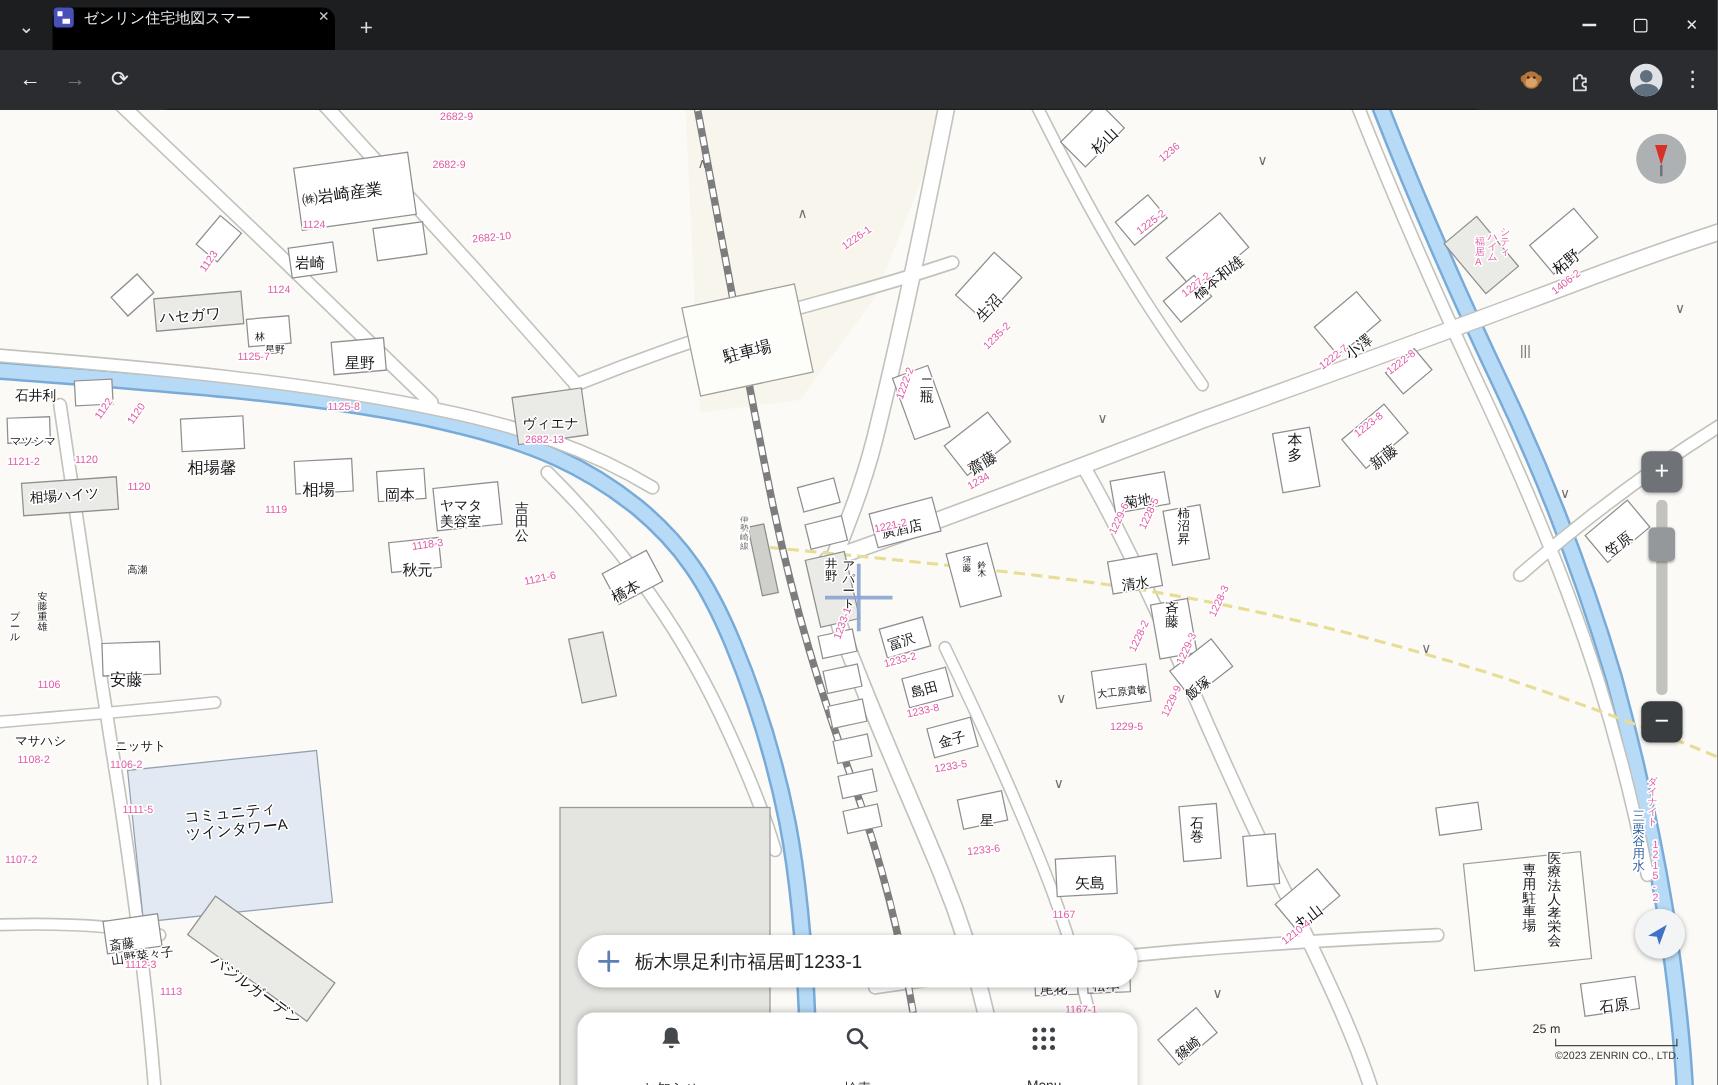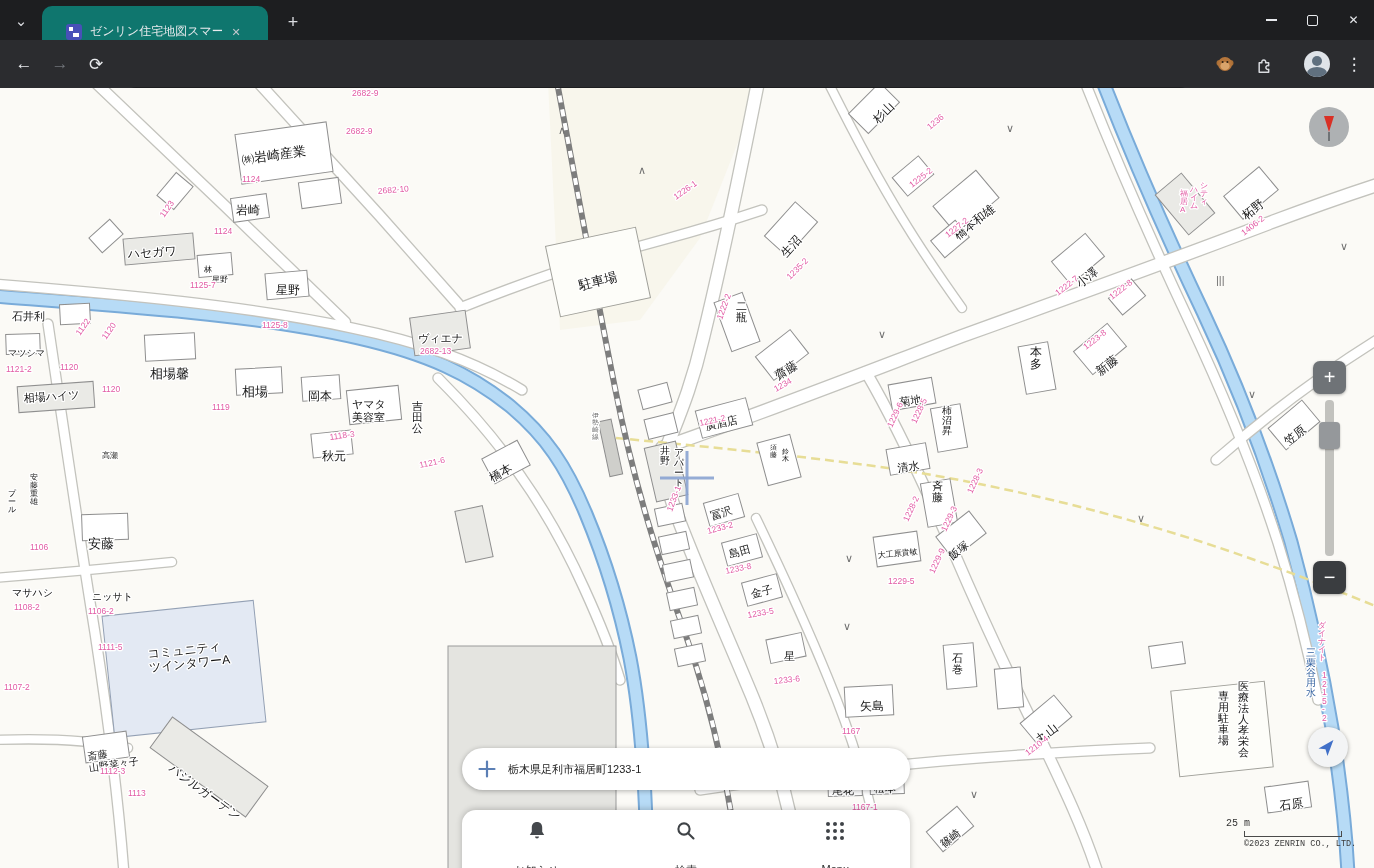--- a/index.html
+++ b/index.html
@@ -3,22 +3,22 @@
 <meta charset="utf-8">
 <style>
   html,body{margin:0;padding:0;width:1374px;height:868px;overflow:hidden;
     font-family:"Liberation Sans","DejaVu Sans",sans-serif;background:#1d1e20;}
   .browser{position:relative;width:1374px;height:868px;}
 
   
   .tabstrip{position:absolute;left:0;top:0;width:1374px;height:40px;background:#1d1e20;}
   .tab-search{position:absolute;left:8px;top:8px;width:26px;height:26px;border-radius:13px;
     color:#dadce0;font-size:15px;display:flex;align-items:center;justify-content:center;cursor:pointer;}
-  .tab{position:absolute;left:42px;top:6px;width:226px;height:34px;background:#0f766e;
-    border-radius:10px 10px 0 0;display:flex;align-items:flex-end;padding:0 24px;box-sizing:border-box;}
+  .tab{position:absolute;left:42px;top:6px;width:226px;height:34px;background:#000000;
+    border-radius:10px 10px 0 0;display:flex;align-items:flex-start;padding:0 1px;box-sizing:border-box;}
   .favicon{width:16px;height:16px;border-radius:3px;background:#4850b8;flex:0 0 16px;position:relative;}
   .favicon:before{content:"";position:absolute;left:3px;top:3px;width:10px;height:10px;
     background:linear-gradient(#fff 0 0) left top/4px 4px no-repeat,linear-gradient(#fff 0 0) right bottom/6px 4px no-repeat;}
   .tab-title{color:#e8eaed;font-size:12px;margin-left:8px;white-space:nowrap;overflow:hidden;flex:1;}
   .tab-close{color:#c3c7cc;font-size:11px;margin-left:6px;width:16px;height:16px;line-height:16px;text-align:center;border-radius:8px;cursor:pointer;}
   .newtab{position:absolute;left:280px;top:9px;width:26px;height:26px;color:#dadce0;font-size:18px;
     display:flex;align-items:center;justify-content:center;border-radius:13px;cursor:pointer;}
   .wincontrols{position:absolute;right:0;top:0;height:40px;display:flex;}
   .winbtn{width:41px;height:40px;display:flex;align-items:center;justify-content:center;color:#e8eaed;cursor:pointer;}
   .min-glyph{display:block;width:11px;height:1.5px;background:#e8eaed;}
@@ -53,28 +53,28 @@
     font-size:20px;display:flex;align-items:center;justify-content:center;cursor:pointer;box-shadow:0 1px 3px rgba(0,0,0,.3);}
   .zoom-in{top:273px;background:#6f7377;}
   .zoom-out{top:473px;background:#3a3d40;}
   .zoomtrack{position:absolute;left:1325px;top:312px;width:9px;height:156px;background:#c2c2be;border-radius:4px;cursor:pointer;}
   .zoomhandle{position:absolute;left:1319px;top:334px;width:21px;height:27px;background:#95989b;border-radius:4px;box-shadow:0 1px 2px rgba(0,0,0,.3);cursor:grab;}
   .locate{position:absolute;left:1308px;top:639px;width:40px;height:40px;border-radius:50%;background:#f3f4f5;
     box-shadow:0 1px 4px rgba(0,0,0,.35);display:flex;align-items:center;justify-content:center;cursor:pointer;}
 
   .searchpill{position:absolute;left:462px;top:660px;width:448px;height:42px;background:#fff;border-radius:21px;
     box-shadow:0 1px 5px rgba(0,0,0,.3);display:flex;align-items:center;padding:0 16px;box-sizing:border-box;cursor:text;}
-  .searchtext{font-size:11px;color:#222;margin-left:12px;white-space:nowrap;}
+  .searchtext{font-size:15px;color:#222;margin-left:12px;white-space:nowrap;}
 
   .sheet{position:absolute;left:462px;top:722px;width:448px;height:150px;background:#fff;border-radius:14px 14px 0 0;
     box-shadow:0 -1px 6px rgba(0,0,0,.22);display:flex;}
   .navitem{flex:1;display:flex;flex-direction:column;align-items:center;padding-top:9px;cursor:pointer;}
   .navitem .lbl{font-size:11px;color:#2d2d2d;margin-top:20px;}
 
-  .scaleblock{position:absolute;left:1222px;top:730px;width:140px;color:#333;font-family:Liberation Mono, monospace;}
+  .scaleblock{position:absolute;left:1222px;top:730px;width:140px;color:#333;}
   .scale-label{font-size:10px;padding-left:4px;}
   .scale-line{margin-top:2px;margin-left:22px;width:96px;height:5px;border-left:1px solid #4a4a4a;border-right:1px solid #4a4a4a;border-bottom:1px solid #4a4a4a;}
   .copyright{font-size:8.5px;color:#3c3c3c;margin-top:2px;margin-left:22px;white-space:nowrap;}
 </style>
 </head>
 <body>
 
 <div class="browser">
 
   <div class="tabstrip">

